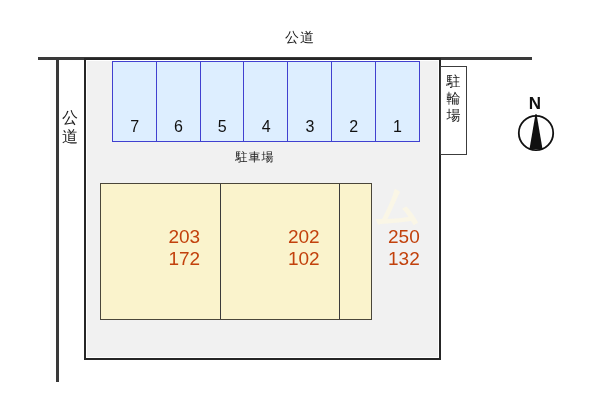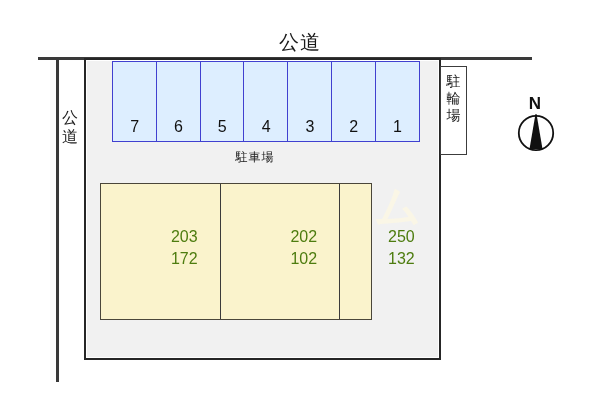--- a/index.html
+++ b/index.html
@@ -30,21 +30,21 @@
   }
   .road-top      { left: 58px;  top: 57px;  width: 474px; height: 3px; }
   .road-left-top { left: 38px;  top: 57px;  width: 22px;  height: 3px; }
   .road-left-v   { left: 56px;  top: 57px;  width: 3px;   height: 325px; }
 
   .road-label-top {
     position: absolute;
     left: 258px; top: 29px;
     width: 84px;
     text-align: center;
-    font-size: 20px;
+    font-size: 14px;
     letter-spacing: 1px;
     font-weight: 500;
   }
   .road-label-left {
     position: absolute;
     left: 59px; top: 108px;
     width: 22px;
     font-size: 16px;
     line-height: 19px;
     text-align: center;
@@ -150,23 +150,23 @@
     border-right: 1.6px solid #3a3a3a;
     box-sizing: border-box;
   }
   .unit:last-child { border-right: none; }
   .unit.u-201 { flex: 0 0 31px; }
   .unit-labels {
     position: absolute;
     left: 0; right: 0;
     top: 42px;
     text-align: center;
-    font-size: 16px;
+    font-size: 19px;
     line-height: 22px;
-    color: #4d7c0f;
+    color: #c2410c;
     margin-left: 48px;
   }
   .unit-labels span { display: block; }
 
   
   .compass {
     position: absolute;
     left: 511px; top: 96px;
     width: 48px;
     height: 62px;

